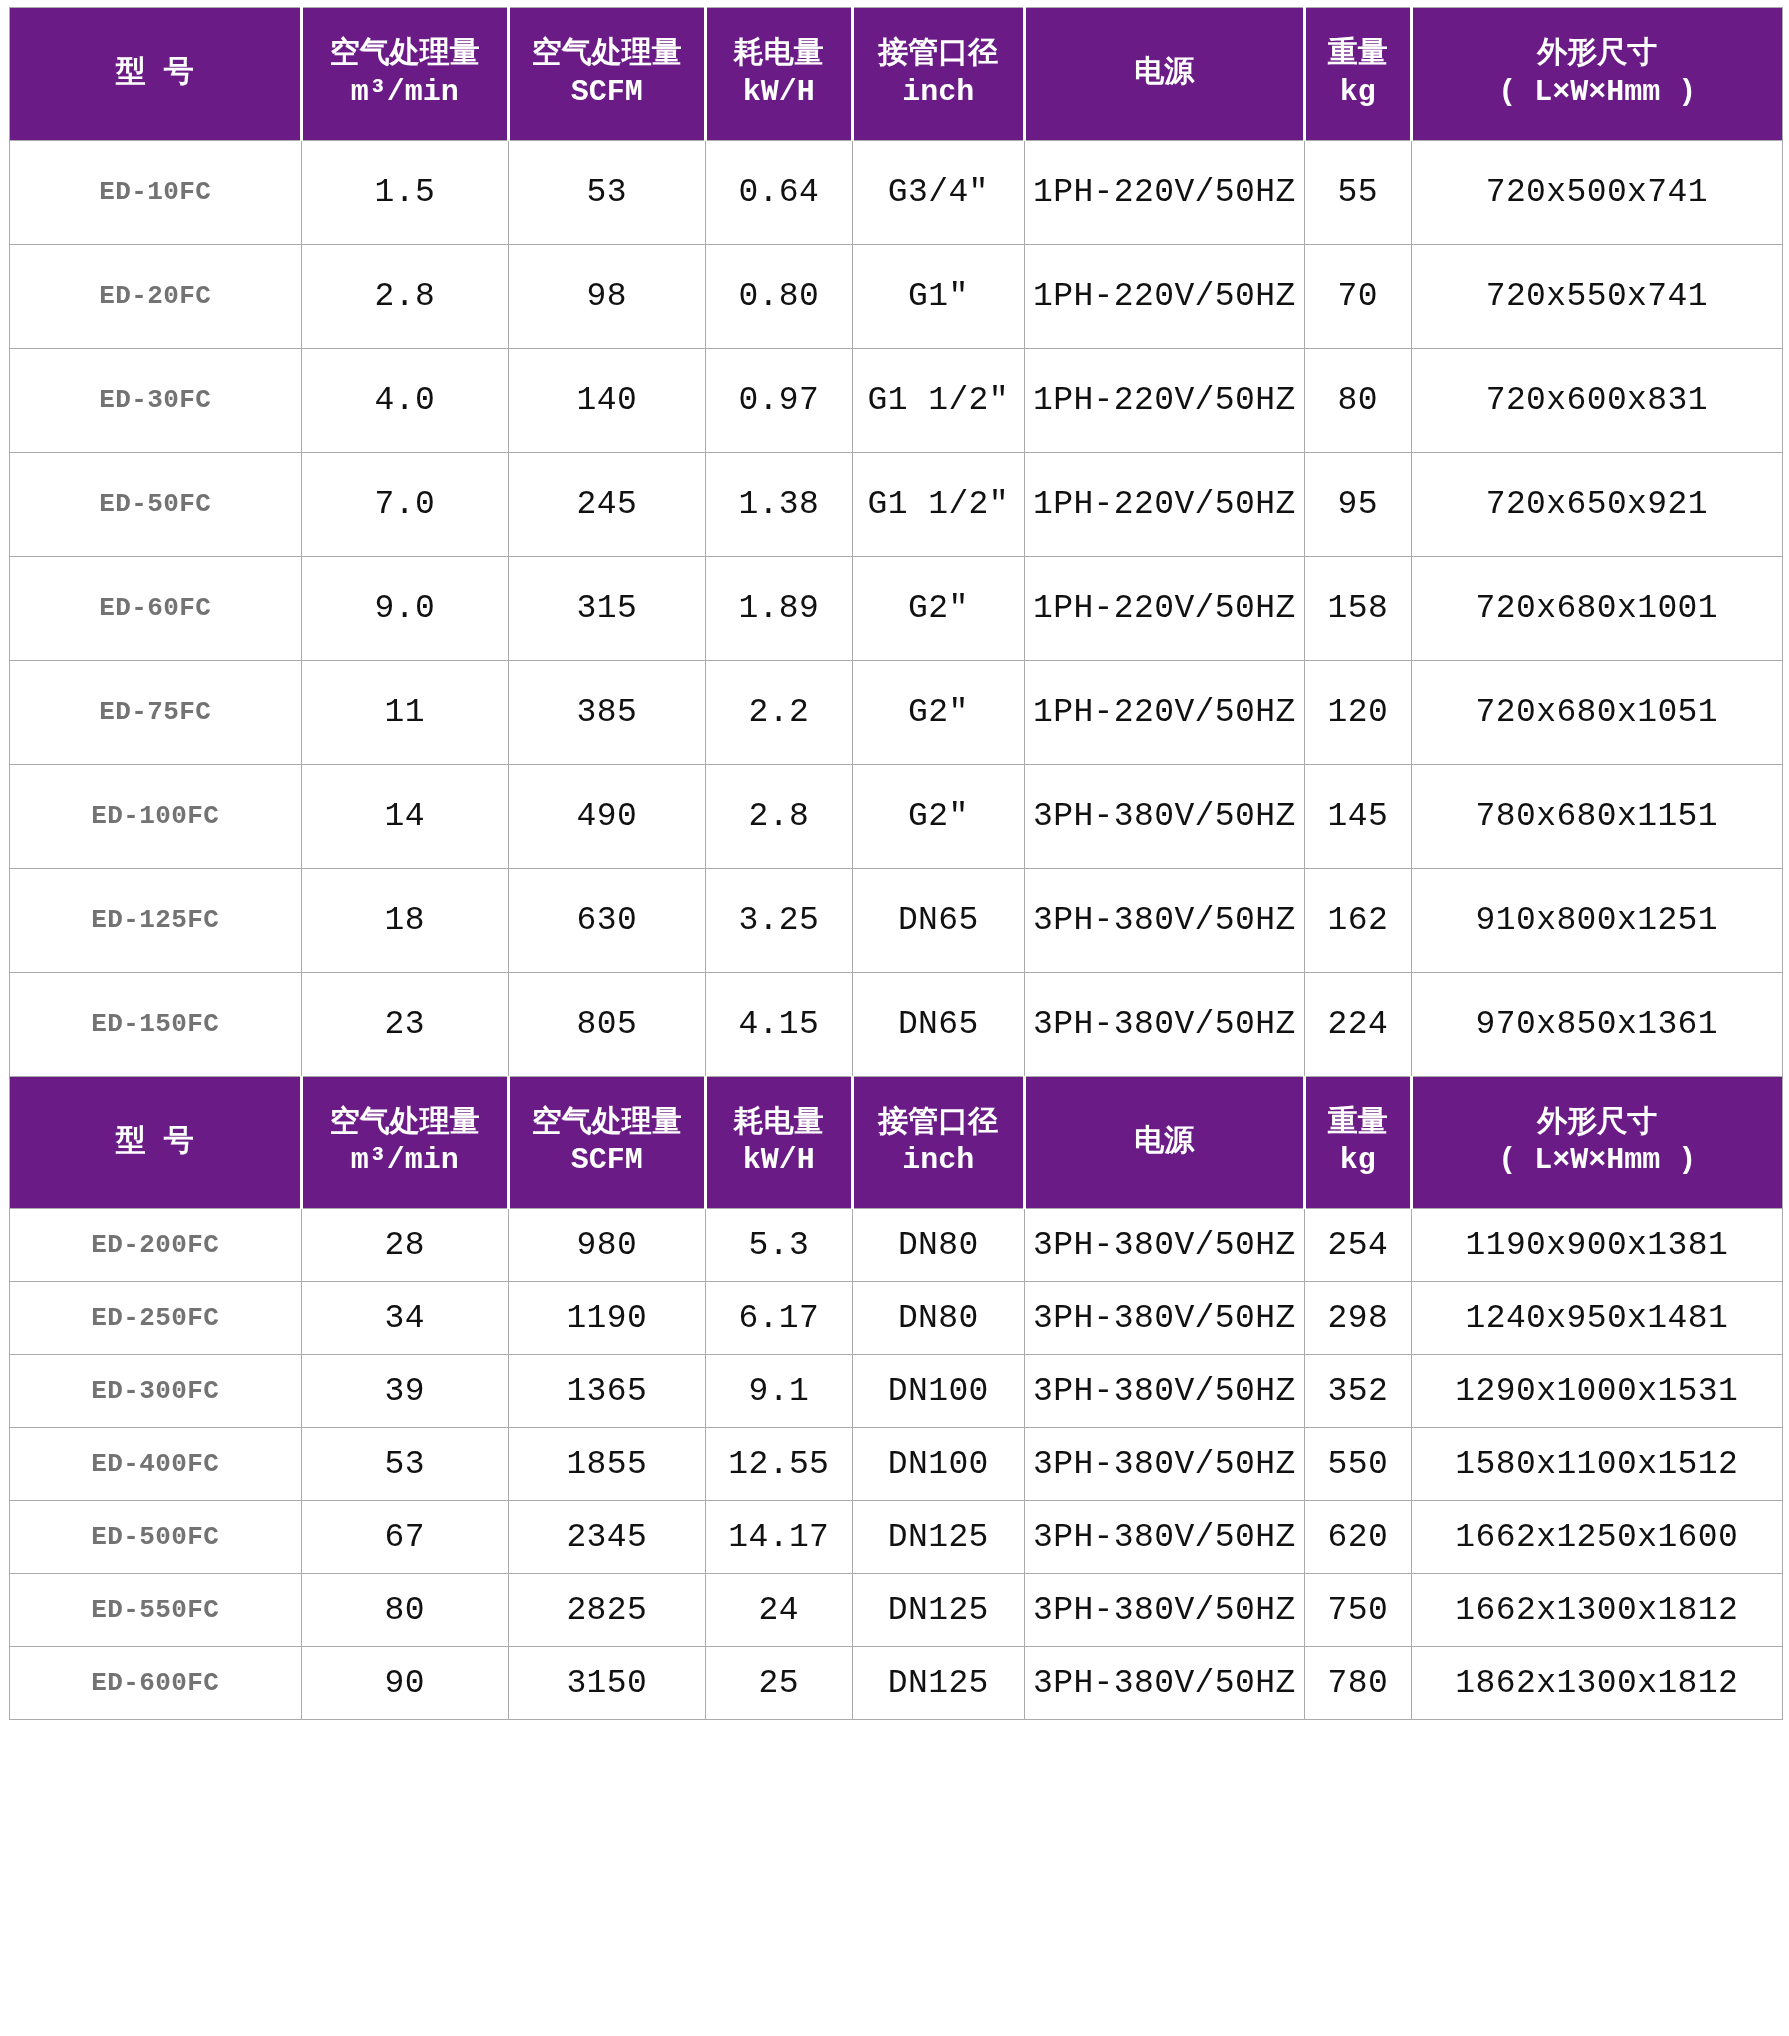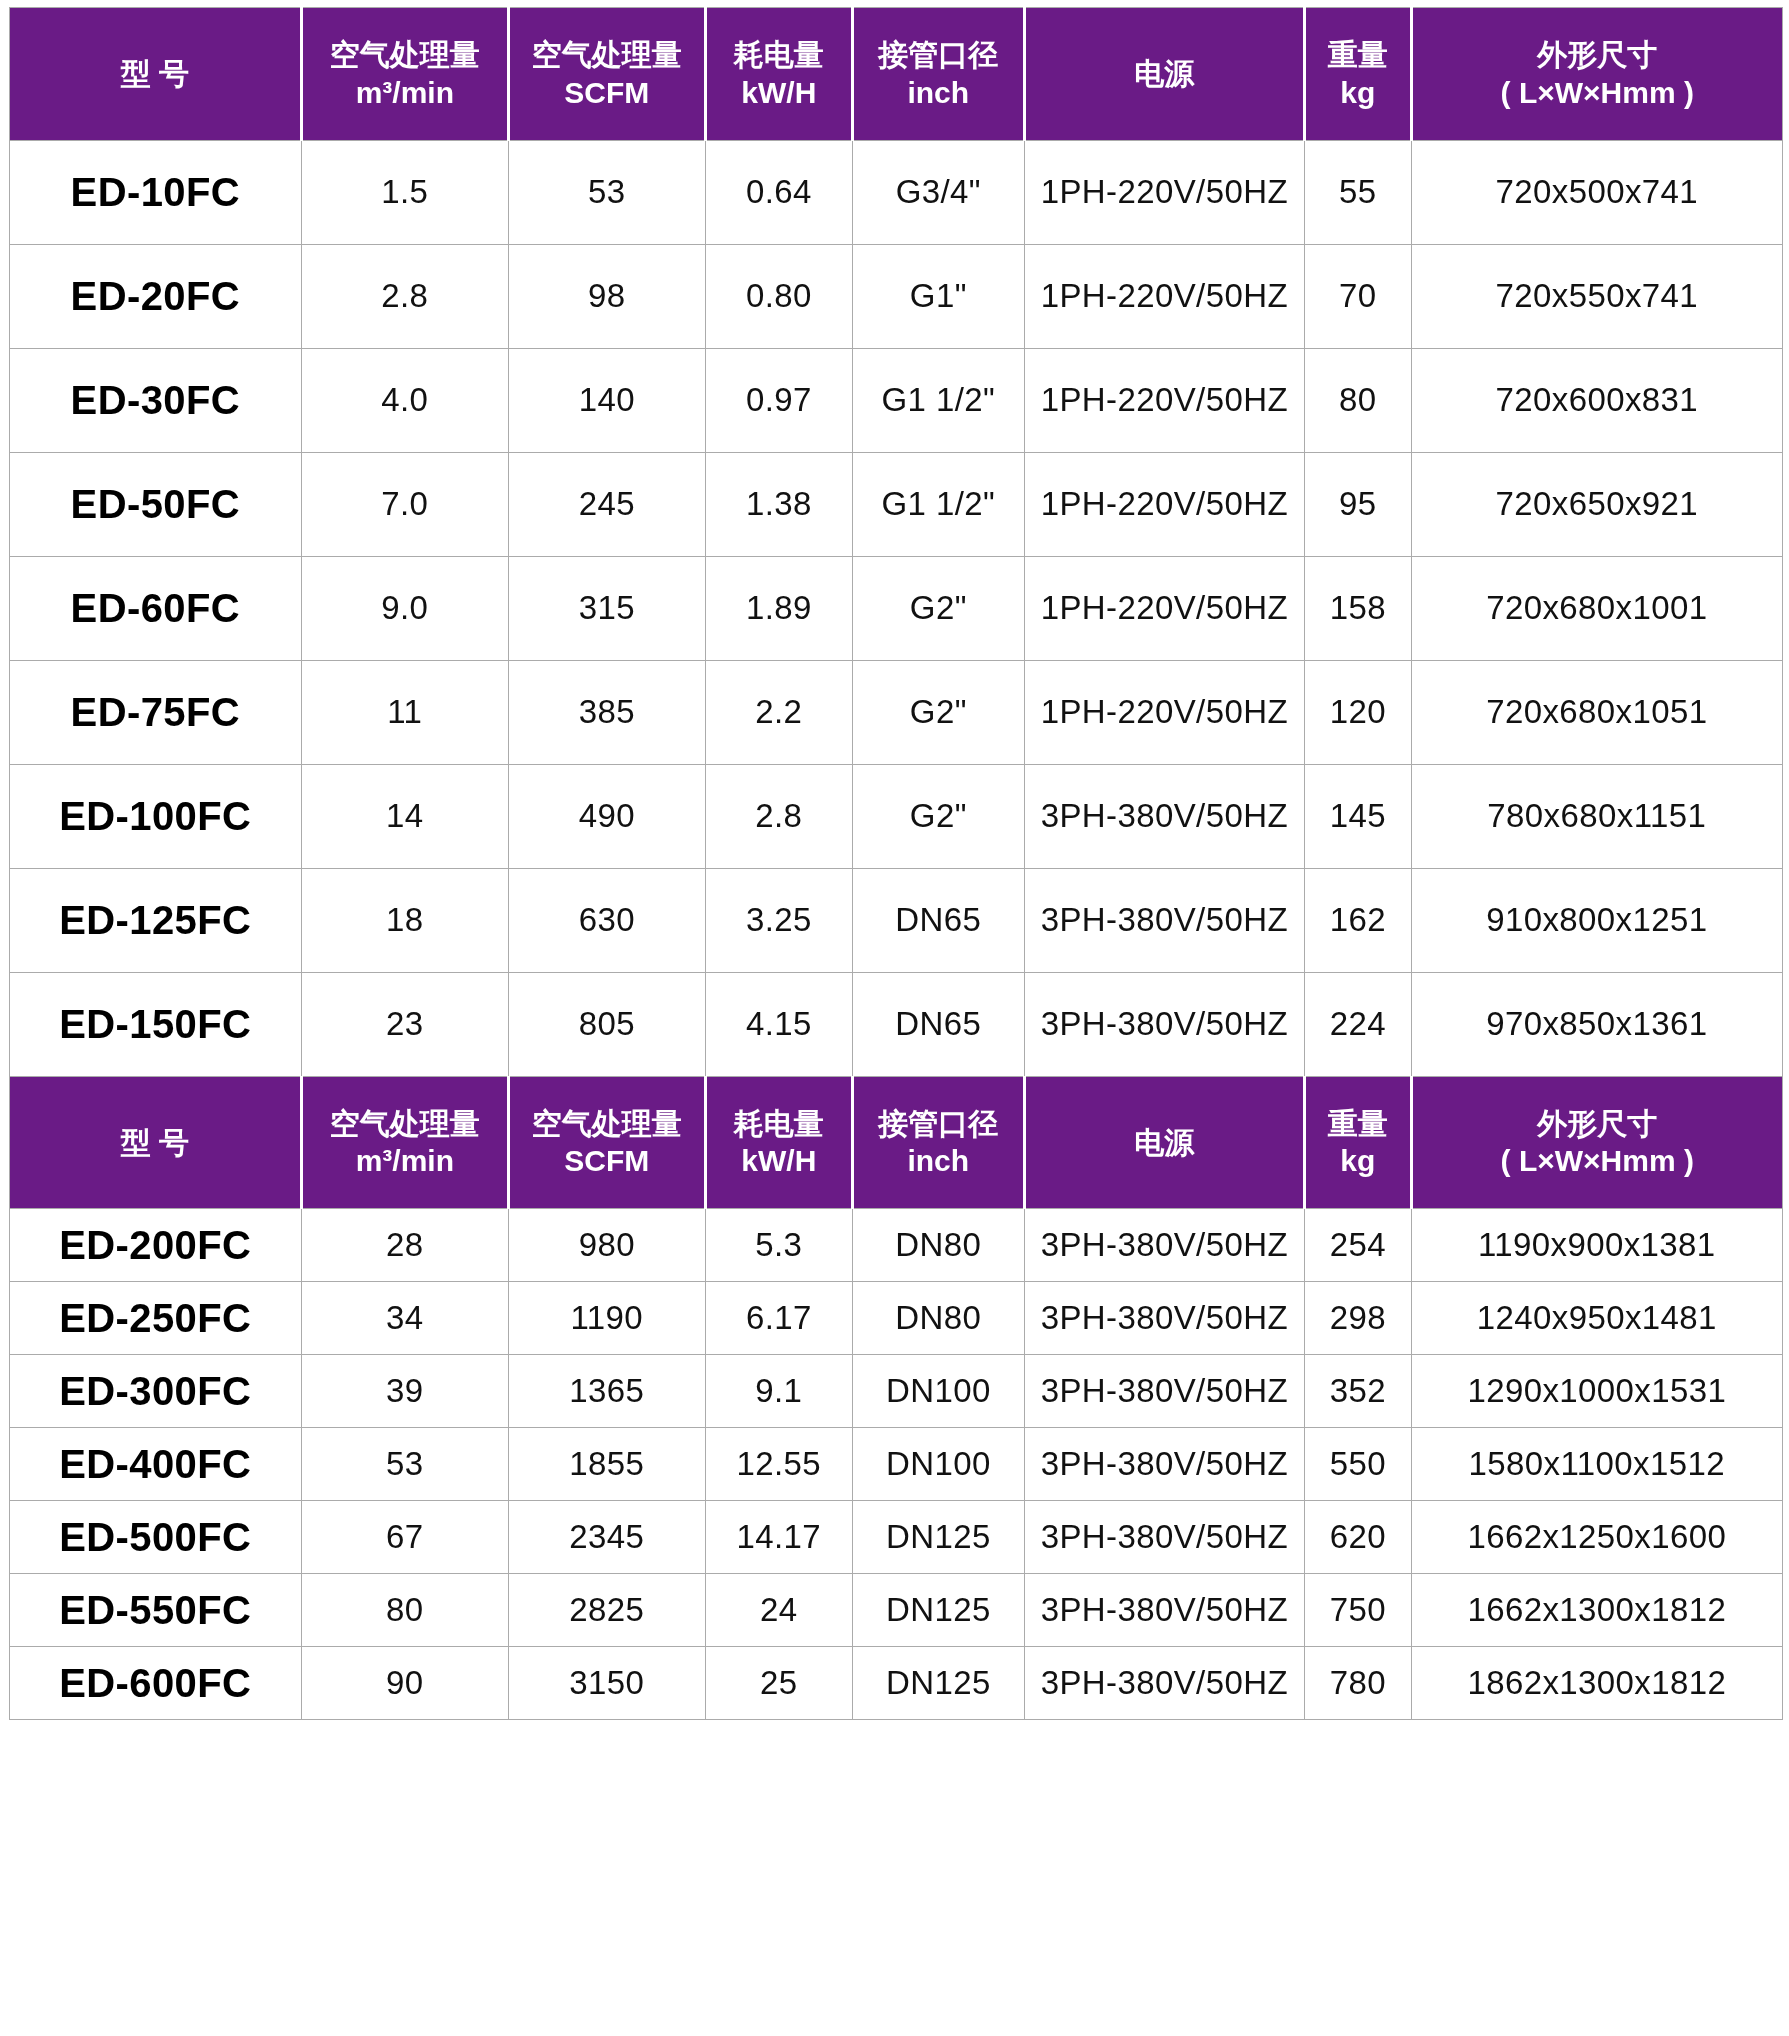--- a/index.html
+++ b/index.html
@@ -6,20 +6,21 @@
     margin: 0;
     padding: 0;
     background: #ffffff;
     font-family: "Liberation Sans", "DejaVu Sans", sans-serif;
   }
   .page {
     width: 1789px;
     box-sizing: border-box;
     padding: 7px 8px 10.6px 8.8px;
     background: #ffffff;
+    font-family: Liberation Mono, monospace;
   }
   table.spec {
     width: 1772px;
     border-collapse: collapse;
     table-layout: fixed;
     border: 1.8px solid #ababab;
   }
   
   col.c0 { width: 292px; }
   col.c1 { width: 207px; }
@@ -57,23 +58,23 @@
     color: #111111;
     padding: 0 3.5px;
     letter-spacing: 0.4px;
     overflow: hidden;
     white-space: nowrap;
   }
   tbody.sec-0 tr { height: 104px; }
   tbody.sec-1 tr { height: 73px; }
 
   td.model-cell {
-    color: #000000;
+    color: #737373;
     font-weight: bold;
-    font-size: 40px;
+    font-size: 26px;
     letter-spacing: 0.4px;
   }
 </style>
 </head>
 <body>
 
 <div class="page">
   <table class="spec">
     <colgroup>
       <col class="c0">

